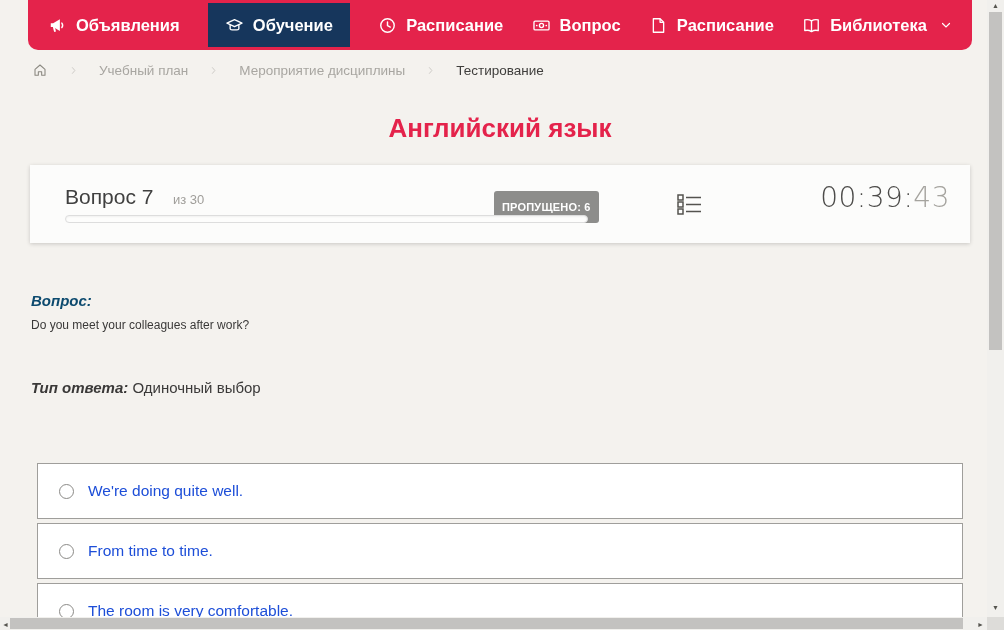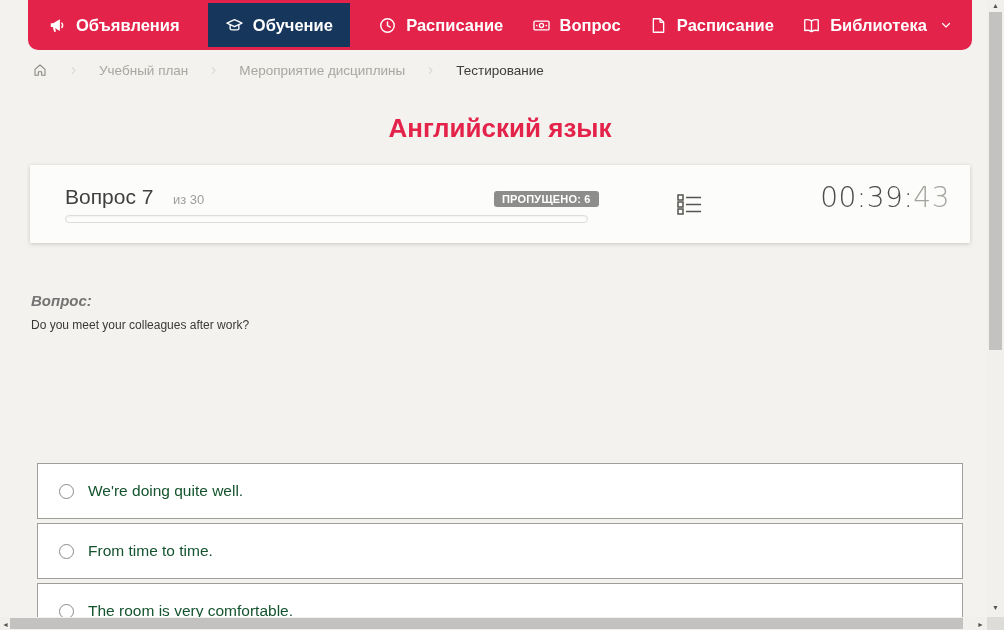--- a/index.html
+++ b/index.html
@@ -30,44 +30,44 @@
   .page-title{position:absolute;left:28px;top:113px;width:944px;text-align:center;
               font-size:26px;font-weight:bold;color:var(--accent,#e4234b)}
 
   
   .qcard{position:absolute;left:30px;top:165px;width:940px;height:78px;background:#fcfcfb;
          box-shadow:0 1px 4px rgba(0,0,0,.18);z-index:3}
   .q-head{position:absolute;left:35px;top:20px;white-space:nowrap}
   .q-num{font-size:21px;color:#404040}
   .q-total{font-size:13px;color:#a09e9a;margin-left:15px}
   .skip-badge{position:absolute;left:464px;top:26px;background:var(--badge_bg,#8d8d8b);color:#fff;
-              font-size:11px;font-weight:bold;padding:2px 8px;border-radius:3px;letter-spacing:.2px}
+              font-size:11px;font-weight:bold;padding:10px 8px;border-radius:3px;letter-spacing:.2px}
   .progress{position:absolute;left:35px;top:50px;width:523px;height:8px;border:1px solid #ddd;
             border-radius:5px;background:#fdfdfc;box-shadow:inset 0 1px 2px rgba(0,0,0,.05)}
   .progress-fill{height:100%;width:0;background:var(--accent,#e4234b);border-radius:5px}
   .list-btn{position:absolute;left:645px;top:25px;cursor:pointer}
   .list-btn svg{width:28px;height:28px;display:block}
   .timer{position:absolute;right:20px;top:16px;font-family:"DejaVu Sans",sans-serif;font-weight:300;
          font-size:28px;color:#4c4b49;letter-spacing:.5px}
   .timer .t-sec{color:#a5a39e}
 
   
   .qbody{position:absolute;left:31px;top:292px;width:900px}
-  .q-label{font-size:15px;font-weight:bold;font-style:italic;color:#737373}
+  .q-label{font-size:15px;font-weight:bold;font-style:italic;color:#0c4a6e}
   .q-text{position:absolute;left:0;top:26px;font-size:12px;color:#3a3938}
   .q-type{position:absolute;left:0;top:87px;font-size:15px;color:#3a3938}
   .q-type b{font-style:italic}
 
   
   .options{position:absolute;left:37px;top:463px;width:926px}
   .option{height:56px;background:#fff;border:1px solid #9f9e9b;display:flex;align-items:center;
           margin-bottom:4px;cursor:pointer}
   .radio{width:15px;height:15px;border:1px solid #8b8a87;border-radius:50%;margin-left:21px;
          background:#fff;flex:0 0 auto}
-  .option-label{margin-left:14px;font-size:15.5px;color:#14532d}
+  .option-label{margin-left:14px;font-size:15.5px;color:#1d4ed8}
 
   
   .vscroll{position:absolute;right:0;top:0;width:17px;height:617px;background:#f1f0ed;z-index:9}
   .vthumb{position:absolute;left:2px;top:12px;width:13px;height:338px;background:#c3c2c0}
   .sb-arrow{position:absolute;width:100%;text-align:center;font-size:7px;color:#55544f;line-height:10px}
   .v-up{top:1px}
   .v-down{bottom:4px}
   .hscroll{position:absolute;left:0;top:617px;width:987px;height:13px;background:#f1f0ed;z-index:9}
   .hthumb{position:absolute;left:10px;top:1px;width:953px;height:11px;background:#c3c2c0}
   .h-left{left:1px;width:9px;top:3px;font-size:7px}
@@ -198,20 +198,24 @@
       </span>
     </div>
     <div class="timer">
       <span class="t-main">00:39:</span><span class="t-sec">43</span>
     </div>
   </section>
 
   <div class="qbody">
     <div class="q-label">Вопрос:</div>
     <div class="q-text">Do you meet your colleagues after work?</div>
+    <div class="q-type">
+      <b>Тип ответа:</b>
+      <span>Одиночный выбор</span>
+    </div>
   </div>
 
   <div class="options">
     <div class="option">
       <span class="radio"></span>
       <span class="option-label">We're doing quite well.</span>
     </div>
     <div class="option">
       <span class="radio"></span>
       <span class="option-label">From time to time.</span>

